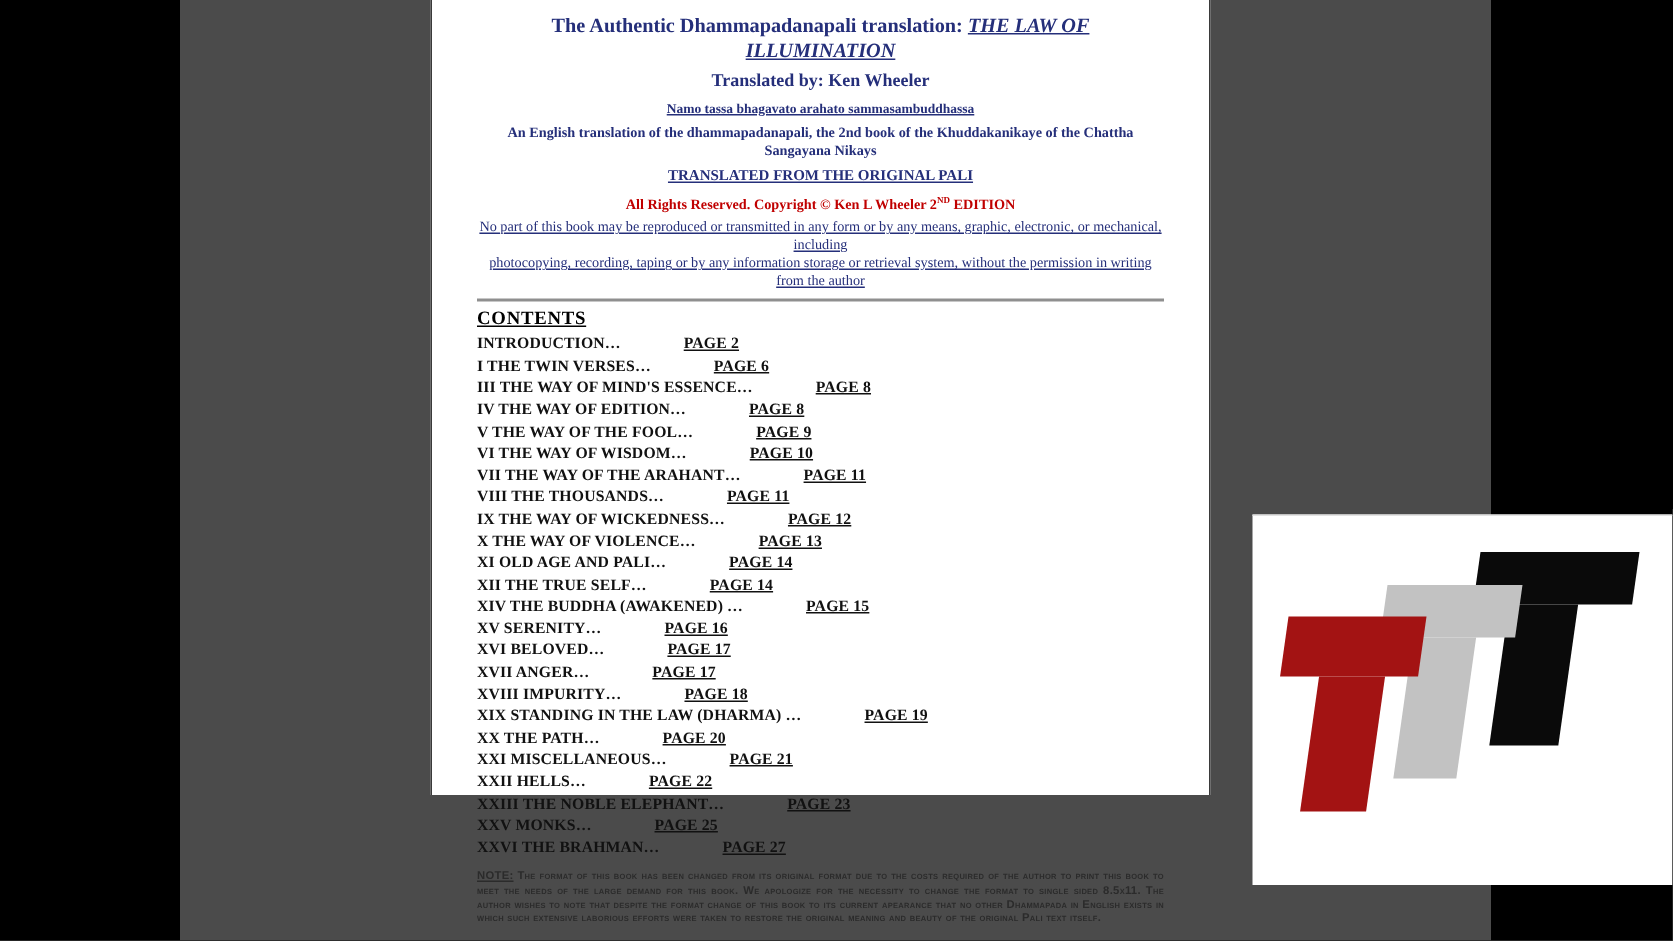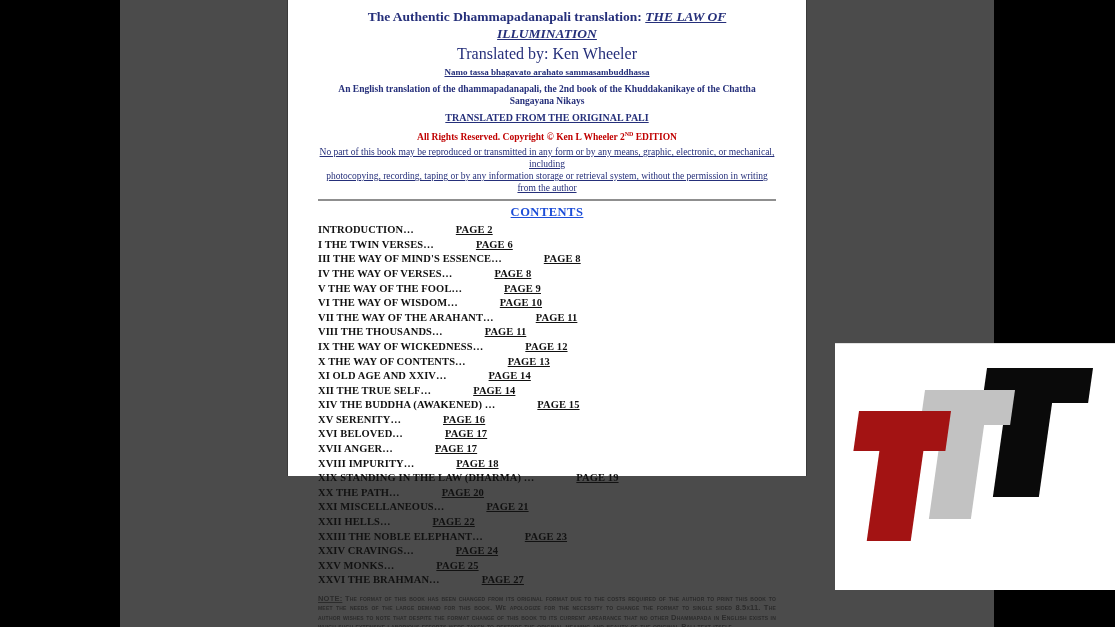--- a/index.html
+++ b/index.html
@@ -2,38 +2,38 @@
 <html><head>
 <meta charset="utf-8">
 <style>
   html,body{margin:0;padding:0;}
   body{
     width:1115px;height:627px;position:relative;overflow:hidden;
     background:#000;font-family:"Liberation Serif",serif;
   }
   .viewer-bg{position:absolute;left:120px;top:0;width:874px;height:627px;background:#4b4b4b;}
   .doc-page{
-    position:absolute;left:287px;top:0;width:520px;height:476px;background:#ffffff;
+    position:absolute;left:287px;top:0;width:520px;height:530px;background:#ffffff;
     box-sizing:border-box;padding:8px 30px 0 30px;
     border-left:1px solid #3a3a3a;border-right:1px solid #3a3a3a;
   }
   .hdr{text-align:center;color:#252f7a;}
   .title{font-size:13.5px;line-height:17px;font-weight:bold;margin:0;}
   .title .emph{font-style:italic;text-decoration:underline;}
-  .byline{font-size:16px;line-height:15px;font-weight:normal;margin:4px 0 0 0;}
+  .byline{font-size:12px;line-height:15px;font-weight:bold;margin:4px 0 0 0;}
   .invocation{font-size:9px;line-height:11px;font-weight:bold;text-decoration:underline;margin:6px 0 0 0;}
   .desc{font-size:9.5px;line-height:12px;font-weight:bold;margin:5px 0 0 0;}
   .tfrom{font-size:10px;line-height:13px;font-weight:bold;text-decoration:underline;margin:4px 0 0 0;}
   .copyright{font-size:9.5px;line-height:12px;font-weight:bold;color:#c00000;margin:4px 0 0 0;}
   .copyright sup{font-size:6px;}
   .notice{font-size:9.5px;line-height:12px;text-decoration:underline;margin:3px 0 0 0;color:#252f7a;}
   .rule{border:none;border-top:2px solid #8f8f8f;margin:5px 0 4px 0;}
   .contents-heading{
-    font-size:12.5px;line-height:15px;font-weight:bold;color:#1d4ed8;
-    text-decoration:underline;letter-spacing:0.5px;margin:3px 0 0 0;text-align:center;
+    font-size:12.5px;line-height:15px;font-weight:bold;color:#000000;
+    text-decoration:underline;letter-spacing:0.5px;margin:3px 0 0 0;
   }
   .toc{margin-top:3px;}
   .toc-row{font-size:10.5px;line-height:14.6px;font-weight:bold;color:#111;letter-spacing:0.1px;}
   .toc-page{text-decoration:underline;margin-left:42px;}
   .note{
     margin-top:6px;font-family:"Liberation Sans",sans-serif;font-size:7.5px;line-height:9.3px;
     font-weight:bold;font-variant:small-caps;color:#2b2b2b;text-align:justify;letter-spacing:0.2px;
   }
   .note .note-label{text-decoration:underline;}
   
@@ -68,40 +68,39 @@
 
   <hr class="rule">
 
   <div class="contents-heading">CONTENTS</div>
 
   <div class="toc">
 
   <div class="toc-row"><span>INTRODUCTION…</span><span class="toc-page">PAGE 2</span></div>
       <div class="toc-row"><span>I THE TWIN VERSES…</span><span class="toc-page">PAGE 6</span></div>
       <div class="toc-row"><span>III THE WAY OF MIND'S ESSENCE…</span><span class="toc-page">PAGE 8</span></div>
-      <div class="toc-row"><span>IV THE WAY OF VERSES…</span><span class="toc-page">PAGE 8</span></div>
+      <div class="toc-row"><span>IV THE WAY OF EDITION…</span><span class="toc-page">PAGE 8</span></div>
       <div class="toc-row"><span>V THE WAY OF THE FOOL…</span><span class="toc-page">PAGE 9</span></div>
       <div class="toc-row"><span>VI THE WAY OF WISDOM…</span><span class="toc-page">PAGE 10</span></div>
       <div class="toc-row"><span>VII THE WAY OF THE ARAHANT…</span><span class="toc-page">PAGE 11</span></div>
       <div class="toc-row"><span>VIII THE THOUSANDS…</span><span class="toc-page">PAGE 11</span></div>
       <div class="toc-row"><span>IX THE WAY OF WICKEDNESS…</span><span class="toc-page">PAGE 12</span></div>
-      <div class="toc-row"><span>X THE WAY OF CONTENTS…</span><span class="toc-page">PAGE 13</span></div>
-      <div class="toc-row"><span>XI OLD AGE AND XXIV…</span><span class="toc-page">PAGE 14</span></div>
+      <div class="toc-row"><span>X THE WAY OF VIOLENCE…</span><span class="toc-page">PAGE 13</span></div>
+      <div class="toc-row"><span>XI OLD AGE AND PALI…</span><span class="toc-page">PAGE 14</span></div>
       <div class="toc-row"><span>XII THE TRUE SELF…</span><span class="toc-page">PAGE 14</span></div>
       <div class="toc-row"><span>XIV THE BUDDHA (AWAKENED) …</span><span class="toc-page">PAGE 15</span></div>
       <div class="toc-row"><span>XV SERENITY…</span><span class="toc-page">PAGE 16</span></div>
       <div class="toc-row"><span>XVI BELOVED…</span><span class="toc-page">PAGE 17</span></div>
       <div class="toc-row"><span>XVII ANGER…</span><span class="toc-page">PAGE 17</span></div>
       <div class="toc-row"><span>XVIII IMPURITY…</span><span class="toc-page">PAGE 18</span></div>
       <div class="toc-row"><span>XIX STANDING IN THE LAW (DHARMA) …</span><span class="toc-page">PAGE 19</span></div>
       <div class="toc-row"><span>XX THE PATH…</span><span class="toc-page">PAGE 20</span></div>
       <div class="toc-row"><span>XXI MISCELLANEOUS…</span><span class="toc-page">PAGE 21</span></div>
       <div class="toc-row"><span>XXII HELLS…</span><span class="toc-page">PAGE 22</span></div>
       <div class="toc-row"><span>XXIII THE NOBLE ELEPHANT…</span><span class="toc-page">PAGE 23</span></div>
-      <div class="toc-row"><span>XXIV CRAVINGS…</span><span class="toc-page">PAGE 24</span></div>
       <div class="toc-row"><span>XXV MONKS…</span><span class="toc-page">PAGE 25</span></div>
       <div class="toc-row"><span>XXVI THE BRAHMAN…</span><span class="toc-page">PAGE 27</span></div>
     </div>
 
   <p class="note"><span class="note-label">NOTE:</span><span> The format of this book has been changed from its original format due to the costs required of the author to print this book to meet the needs of the large demand for this book. We apologize for the necessity to change the format to single sided 8.5x11. The author wishes to note that despite the format change of this book to its current apearance that no other Dhammapada in English exists in which such extensive laborious efforts were taken to restore the original meaning and beauty of the original Pali text itself.</span></p>
 
 </div>
 
 <div class="logo-panel">
   <div class="logo-t t-black">

